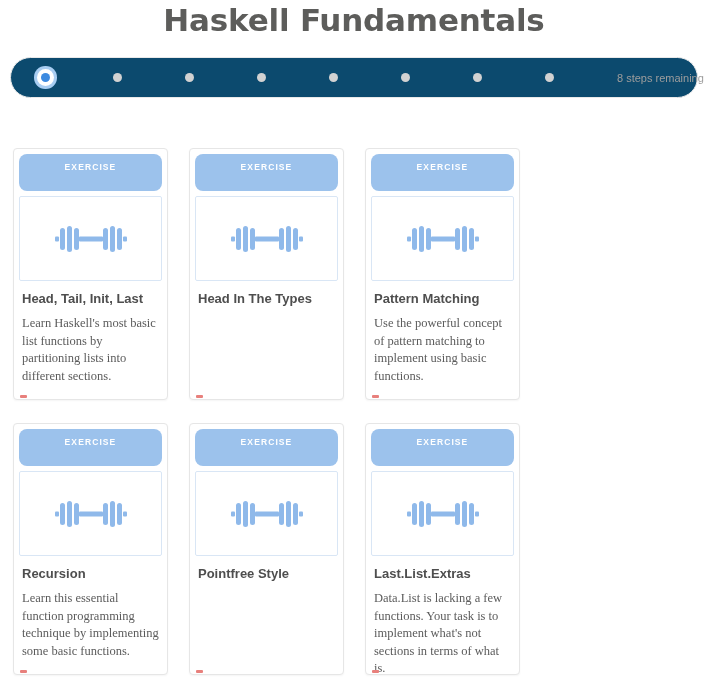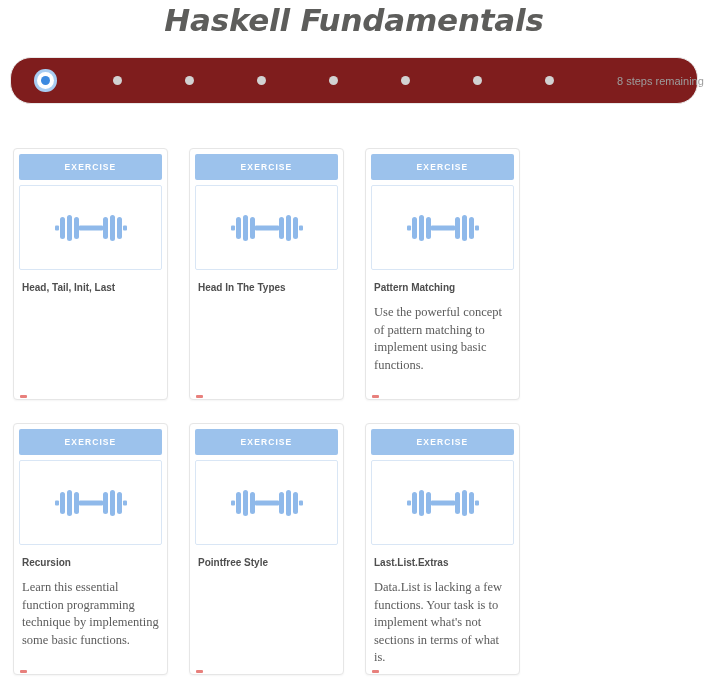--- a/index.html
+++ b/index.html
@@ -19,30 +19,29 @@
   .page-title {
     margin: 0;
     padding-top: 2px;
     text-align: center;
     font-family: "DejaVu Sans", sans-serif;
     font-size: 31px;
     font-weight: bold;
     color: #5d5d5b;
     letter-spacing: -0.2px;
     line-height: 36px;
-    font-style: italic;
   }
 
   
   .progress-wrap {
     margin: 19px 10px 0 10px;
-    height: 47px;
+    height: 41px;
     border: 1px solid #e9e9e9;
     border-radius: 21px;
-    background: #7f1d1d;
+    background: #0c4a6e;
     box-sizing: border-box;
     display: flex;
     align-items: center;
     position: relative;
   }
   .steps {
     display: flex;
     align-items: center;
     flex: 1 1 auto;
     padding-left: 30px;
@@ -101,37 +100,37 @@
     overflow: hidden;
   }
   .card-banner {
     background: #9cc2ec;
     color: #ffffff;
     text-align: center;
     font-size: 8.5px;
     font-weight: bold;
     letter-spacing: 1.1px;
     line-height: 26px;
-    height: 26px;
-    border-radius: 2px;
+    height: 37px;
+    border-radius: 8px;
   }
   .card-icon-box {
     margin-top: 5px;
     height: 83px;
     border: 1px solid #d9e6f5;
     border-radius: 2px;
     background: #ffffff;
     display: flex;
     align-items: center;
     justify-content: center;
   }
   .dumbbell { display: block; }
   .card-title {
     margin: 11px 3px 0 3px;
-    font-size: 10px;
+    font-size: 13px;
     font-weight: bold;
     color: #4e4e4e;
     line-height: 14px;
     font-family: "Liberation Sans", sans-serif;
   }
   .card-desc {
     margin: 9px 3px 0 3px;
     font-family: "Liberation Serif", serif;
     font-size: 12.5px;
     line-height: 17.5px;
@@ -194,20 +193,21 @@
             <rect x="19" y="6" width="5" height="22" rx="2.5" fill="#8fb9ea"></rect>
             <rect x="24" y="14.5" width="24" height="5" rx="1" fill="#8fb9ea"></rect>
             <rect x="48" y="6" width="5" height="22" rx="2.5" fill="#8fb9ea"></rect>
             <rect x="55" y="4" width="5" height="26" rx="2.5" fill="#8fb9ea"></rect>
             <rect x="62" y="6" width="5" height="22" rx="2.5" fill="#8fb9ea"></rect>
             <rect x="68" y="14.5" width="4" height="5" rx="1" fill="#8fb9ea"></rect>
           </svg>
         </span>
       </div>
       <div class="card-title">Head, Tail, Init, Last</div>
+      <div class="card-desc">Learn Haskell's most basic list functions by partitioning lists into different sections.</div>
       <div class="card-marker"></div>
     </div>
     <div class="card">
       <div class="card-banner">EXERCISE</div>
       <div class="card-icon-box">
         <span>
           <svg class="dumbbell" width="72" height="34" viewBox="0 0 72 34">
             <rect x="0" y="14.5" width="4" height="5" rx="1" fill="#8fb9ea"></rect>
             <rect x="5" y="6" width="5" height="22" rx="2.5" fill="#8fb9ea"></rect>
             <rect x="12" y="4" width="5" height="26" rx="2.5" fill="#8fb9ea"></rect>

